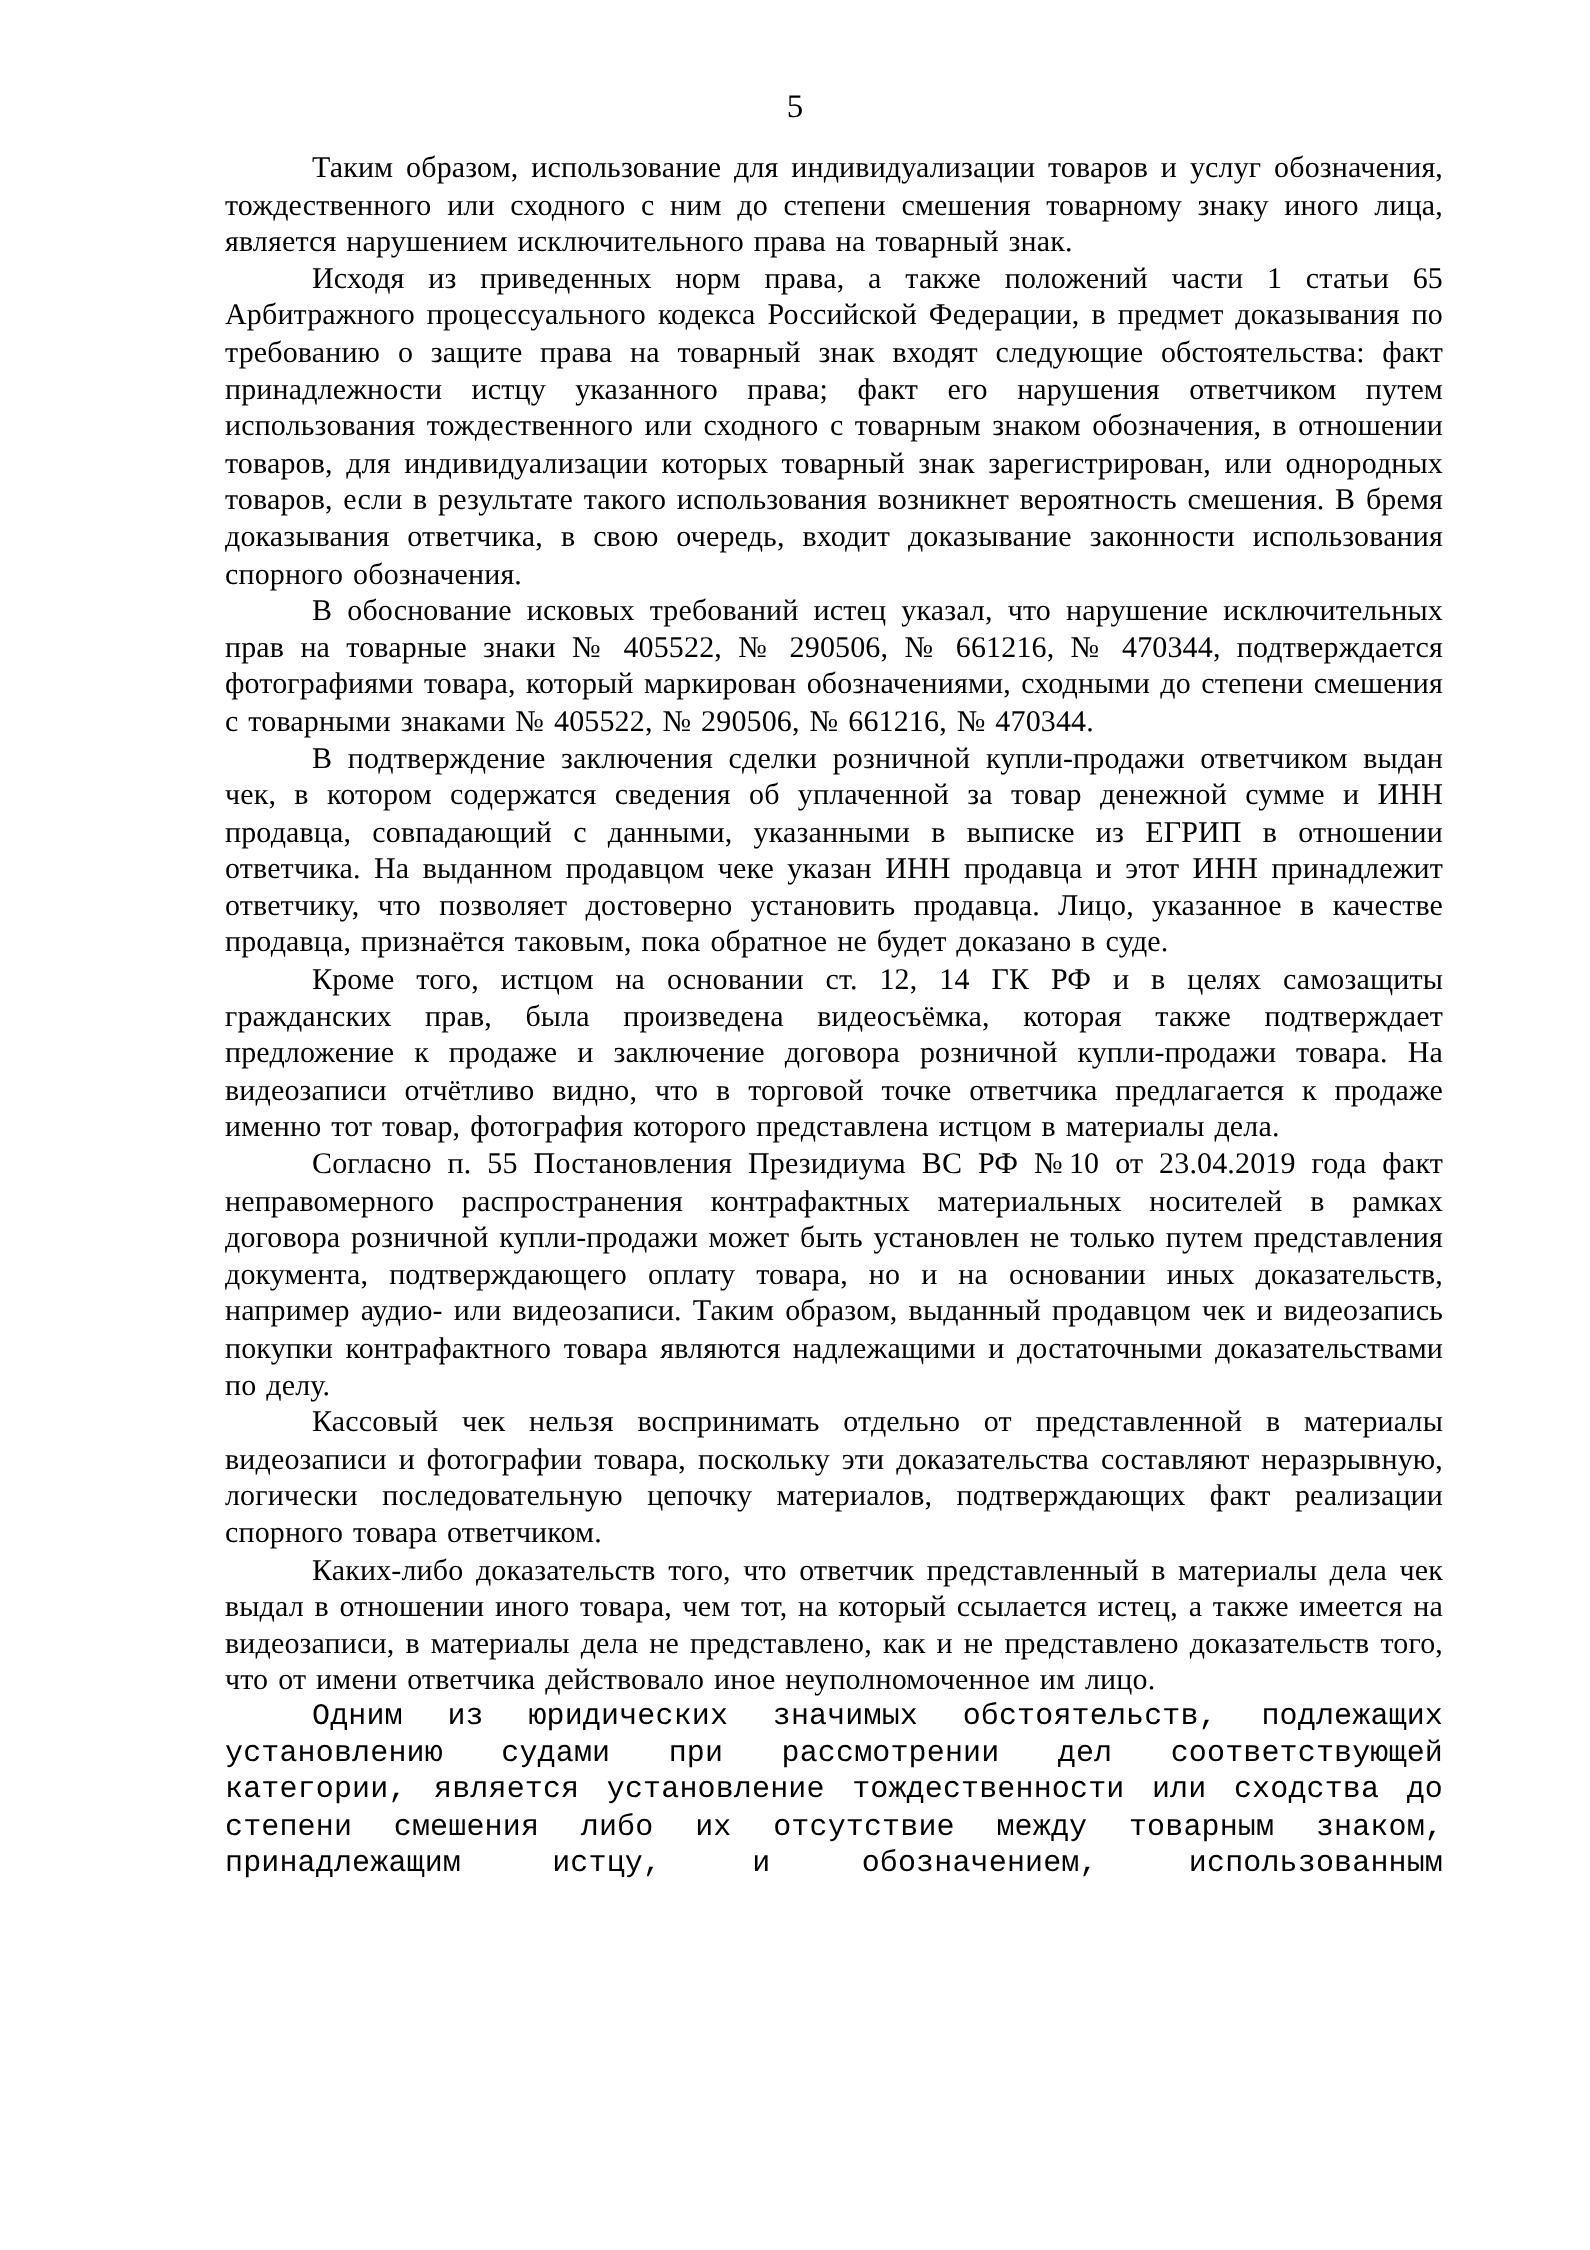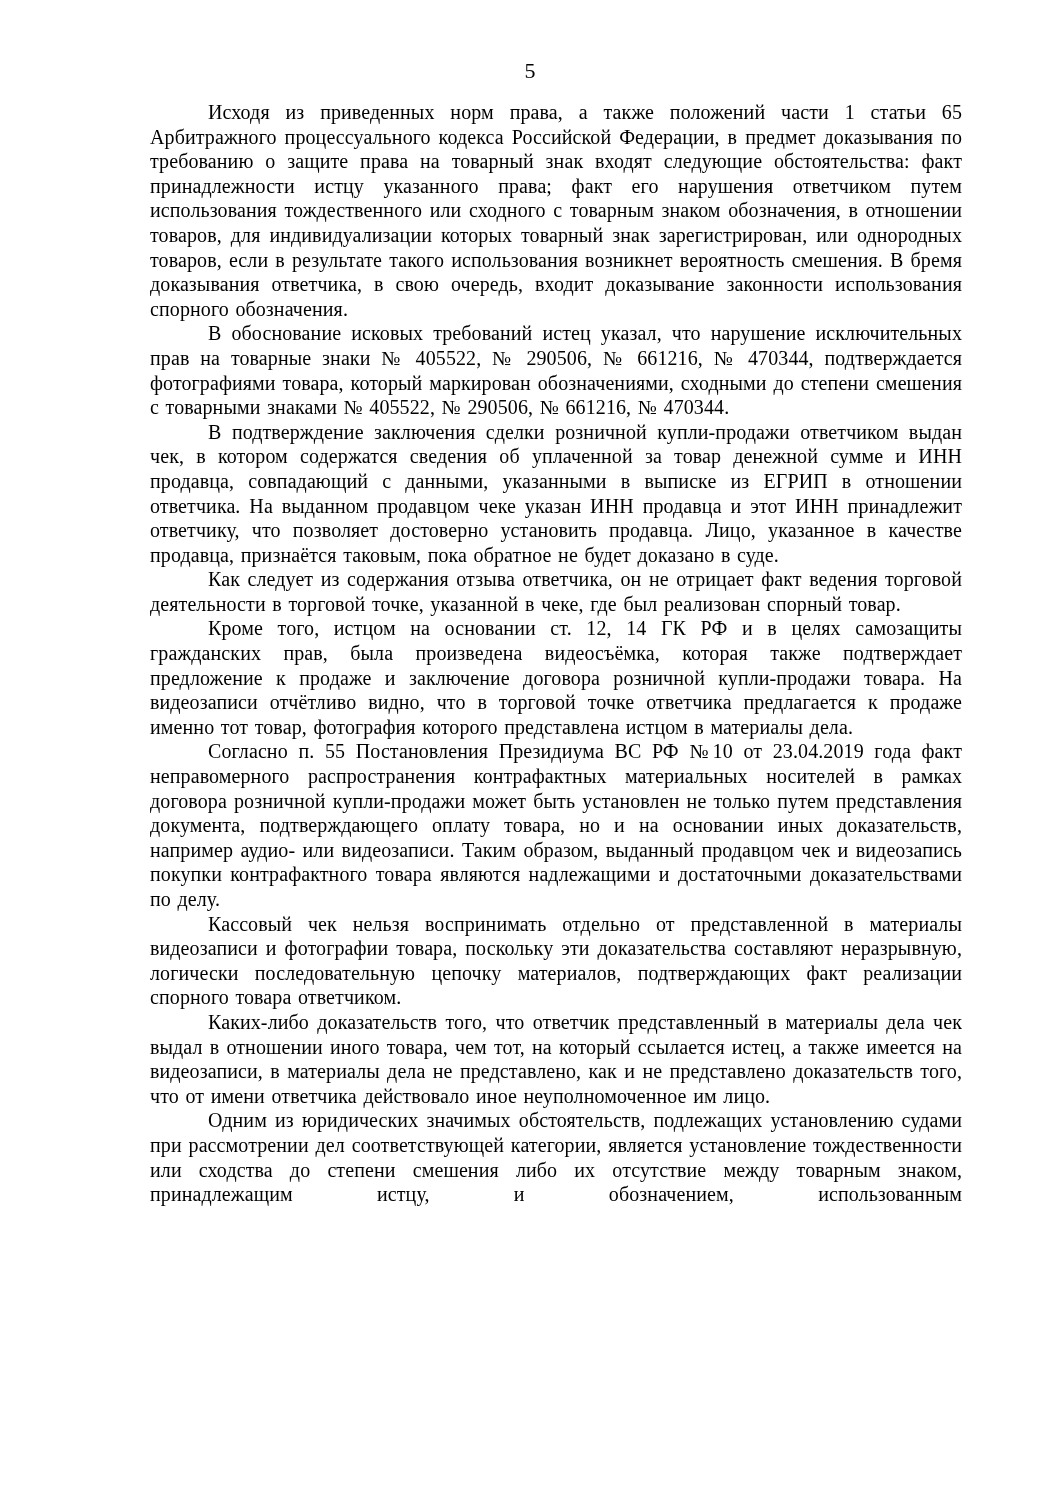--- a/index.html
+++ b/index.html
@@ -33,32 +33,33 @@
     letter-spacing: 0.1px;
   }
   .doc-body p {
     margin: 0;
     padding: 0;
     text-indent: 58px;
     word-spacing: 1.5px;
   }
   .doc-body p.justify-last {
     text-align-last: justify;
+    font-family: Liberation Mono, monospace;
   }
 </style>
 </head>
 <body>
 
 <div class="page">
   <div class="page-number">5</div>
 
   <div class="doc-body">
+    <p>Таким образом, использование для индивидуализации товаров и услуг обозначения, тождественного или сходного с ним до степени смешения товарному знаку иного лица, является нарушением исключительного права на товарный знак.</p>
     <p>Исходя из приведенных норм права, а также положений части 1 статьи 65 Арбитражного процессуального кодекса Российской Федерации, в предмет доказывания по требованию о защите права на товарный знак входят следующие обстоятельства: факт принадлежности истцу указанного права; факт его нарушения ответчиком путем использования тождественного или сходного с товарным знаком обозначения, в отношении товаров, для индивидуализации которых товарный знак зарегистрирован, или однородных товаров, если в результате такого использования возникнет вероятность смешения. В бремя доказывания ответчика, в свою очередь, входит доказывание законности использования спорного обозначения.</p>
     <p>В обоснование исковых требований истец указал, что нарушение исключительных прав на товарные знаки № 405522, № 290506, № 661216, № 470344, подтверждается фотографиями товара, который маркирован обозначениями, сходными до степени смешения с товарными знаками № 405522, № 290506, № 661216, № 470344.</p>
     <p>В подтверждение заключения сделки розничной купли-продажи ответчиком выдан чек, в котором содержатся сведения об уплаченной за товар денежной сумме и ИНН продавца, совпадающий с данными, указанными в выписке из ЕГРИП в отношении ответчика. На выданном продавцом чеке указан ИНН продавца и этот ИНН принадлежит ответчику, что позволяет достоверно установить продавца. Лицо, указанное в качестве продавца, признаётся таковым, пока обратное не будет доказано в суде.</p>
-    <p>Как следует из содержания отзыва ответчика, он не отрицает факт ведения торговой деятельности в торговой точке, указанной в чеке, где был реализован спорный товар.</p>
     <p>Кроме того, истцом на основании ст. 12, 14 ГК РФ и в целях самозащиты гражданских прав, была произведена видеосъёмка, которая также подтверждает предложение к продаже и заключение договора розничной купли-продажи товара. На видеозаписи отчётливо видно, что в торговой точке ответчика предлагается к продаже именно тот товар, фотография которого представлена истцом в материалы дела.</p>
     <p>Согласно п. 55 Постановления Президиума ВС РФ №10 от 23.04.2019 года факт неправомерного распространения контрафактных материальных носителей в рамках договора розничной купли-продажи может быть установлен не только путем представления документа, подтверждающего оплату товара, но и на основании иных доказательств, например аудио- или видеозаписи. Таким образом, выданный продавцом чек и видеозапись покупки контрафактного товара являются надлежащими и достаточными доказательствами по делу.</p>
     <p>Кассовый чек нельзя воспринимать отдельно от представленной в материалы видеозаписи и фотографии товара, поскольку эти доказательства составляют неразрывную, логически последовательную цепочку материалов, подтверждающих факт реализации спорного товара ответчиком.</p>
     <p>Каких-либо доказательств того, что ответчик представленный в материалы дела чек выдал в отношении иного товара, чем тот, на который ссылается истец, а также имеется на видеозаписи, в материалы дела не представлено, как и не представлено доказательств того, что от имени ответчика действовало иное неуполномоченное им лицо.</p>
     <p class="justify-last">Одним из юридических значимых обстоятельств, подлежащих установлению судами при рассмотрении дел соответствующей категории, является установление тождественности или сходства до степени смешения либо их отсутствие между товарным знаком, принадлежащим истцу, и обозначением, использованным</p>
   </div>
 </div>
 
 </body></html>

